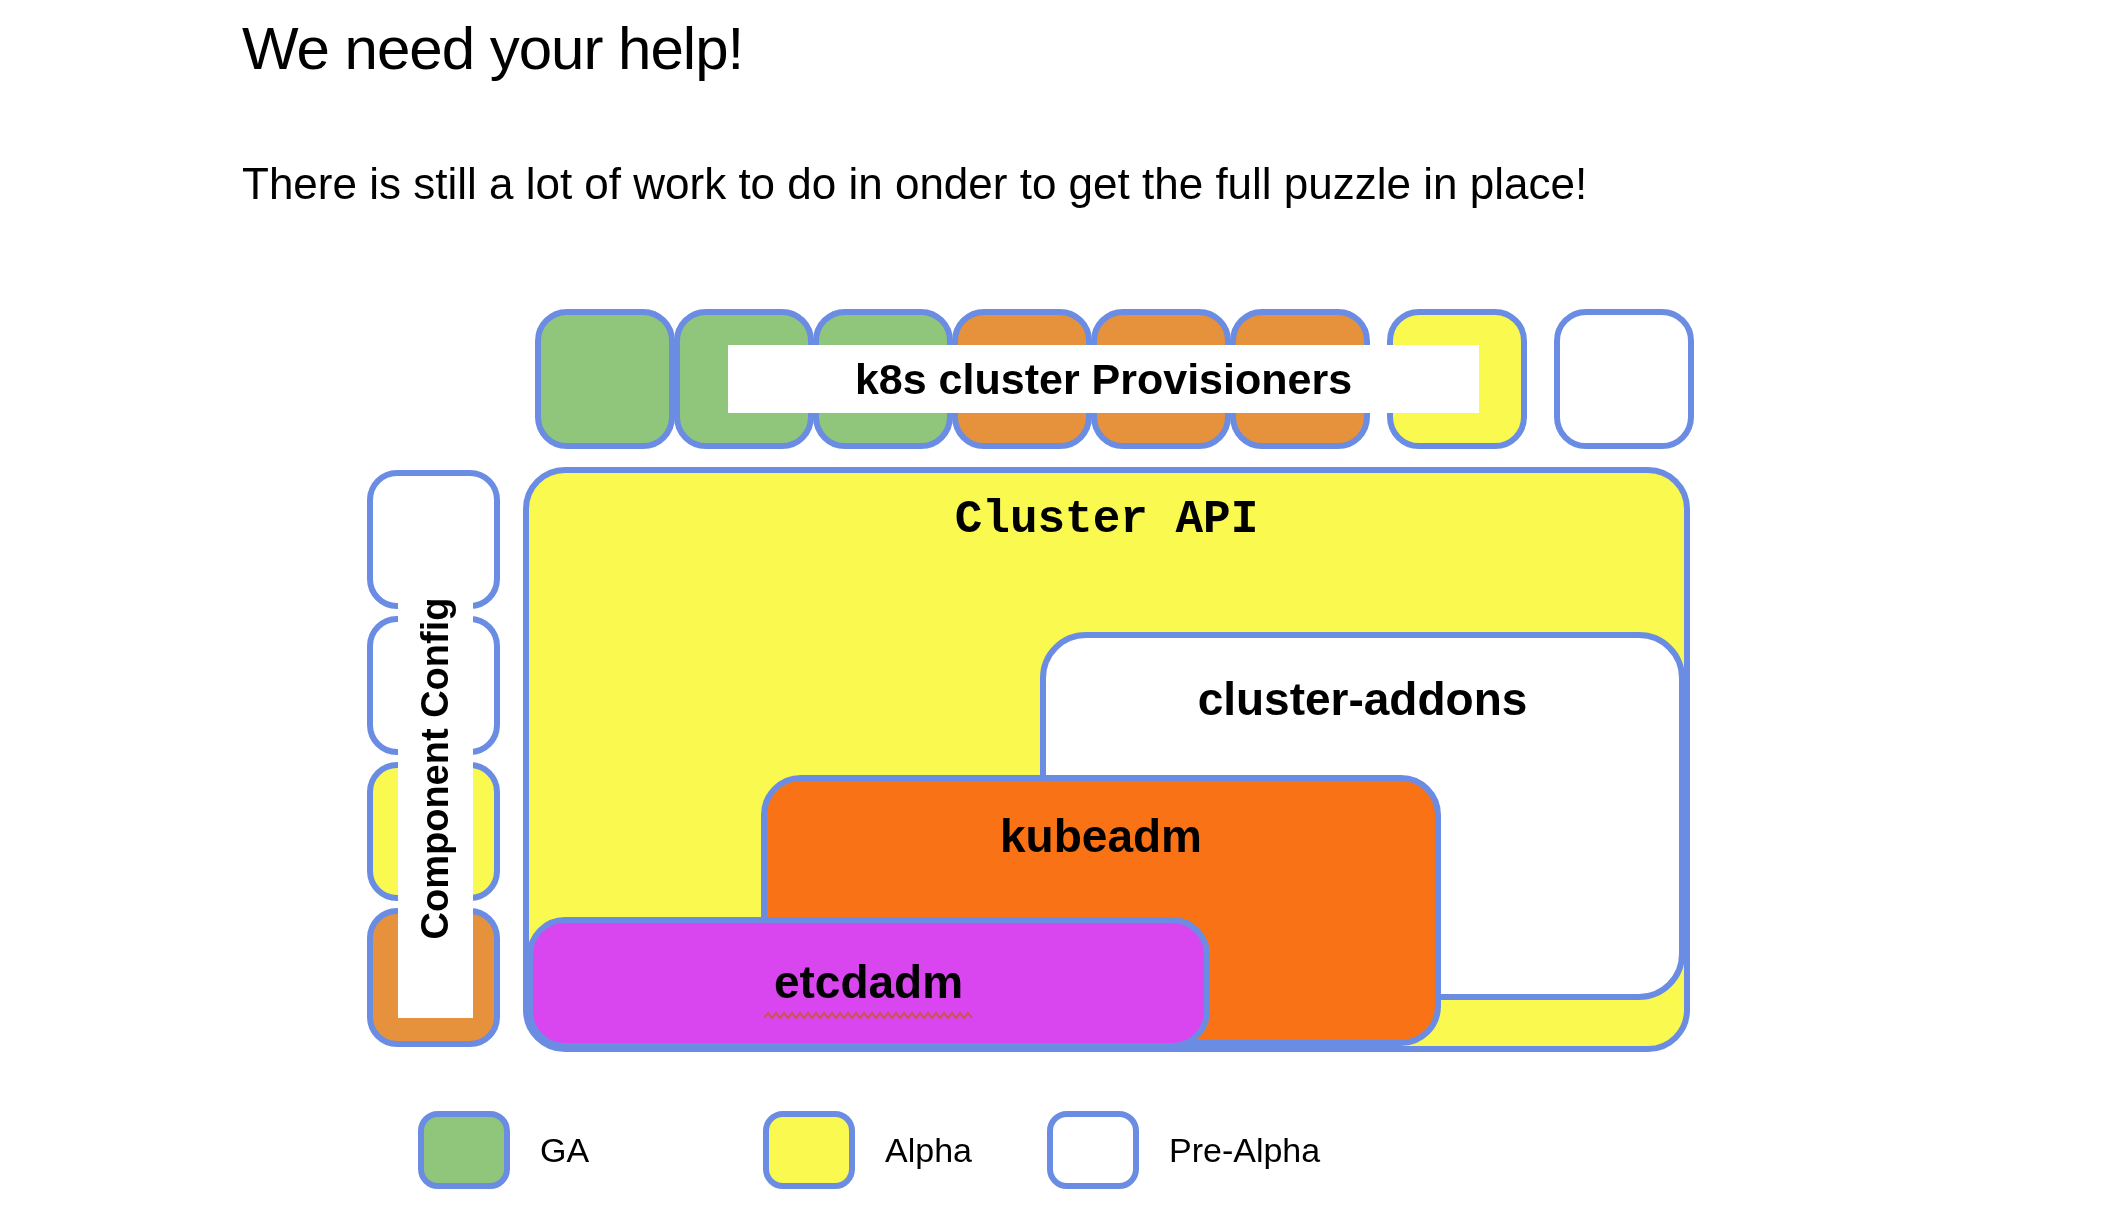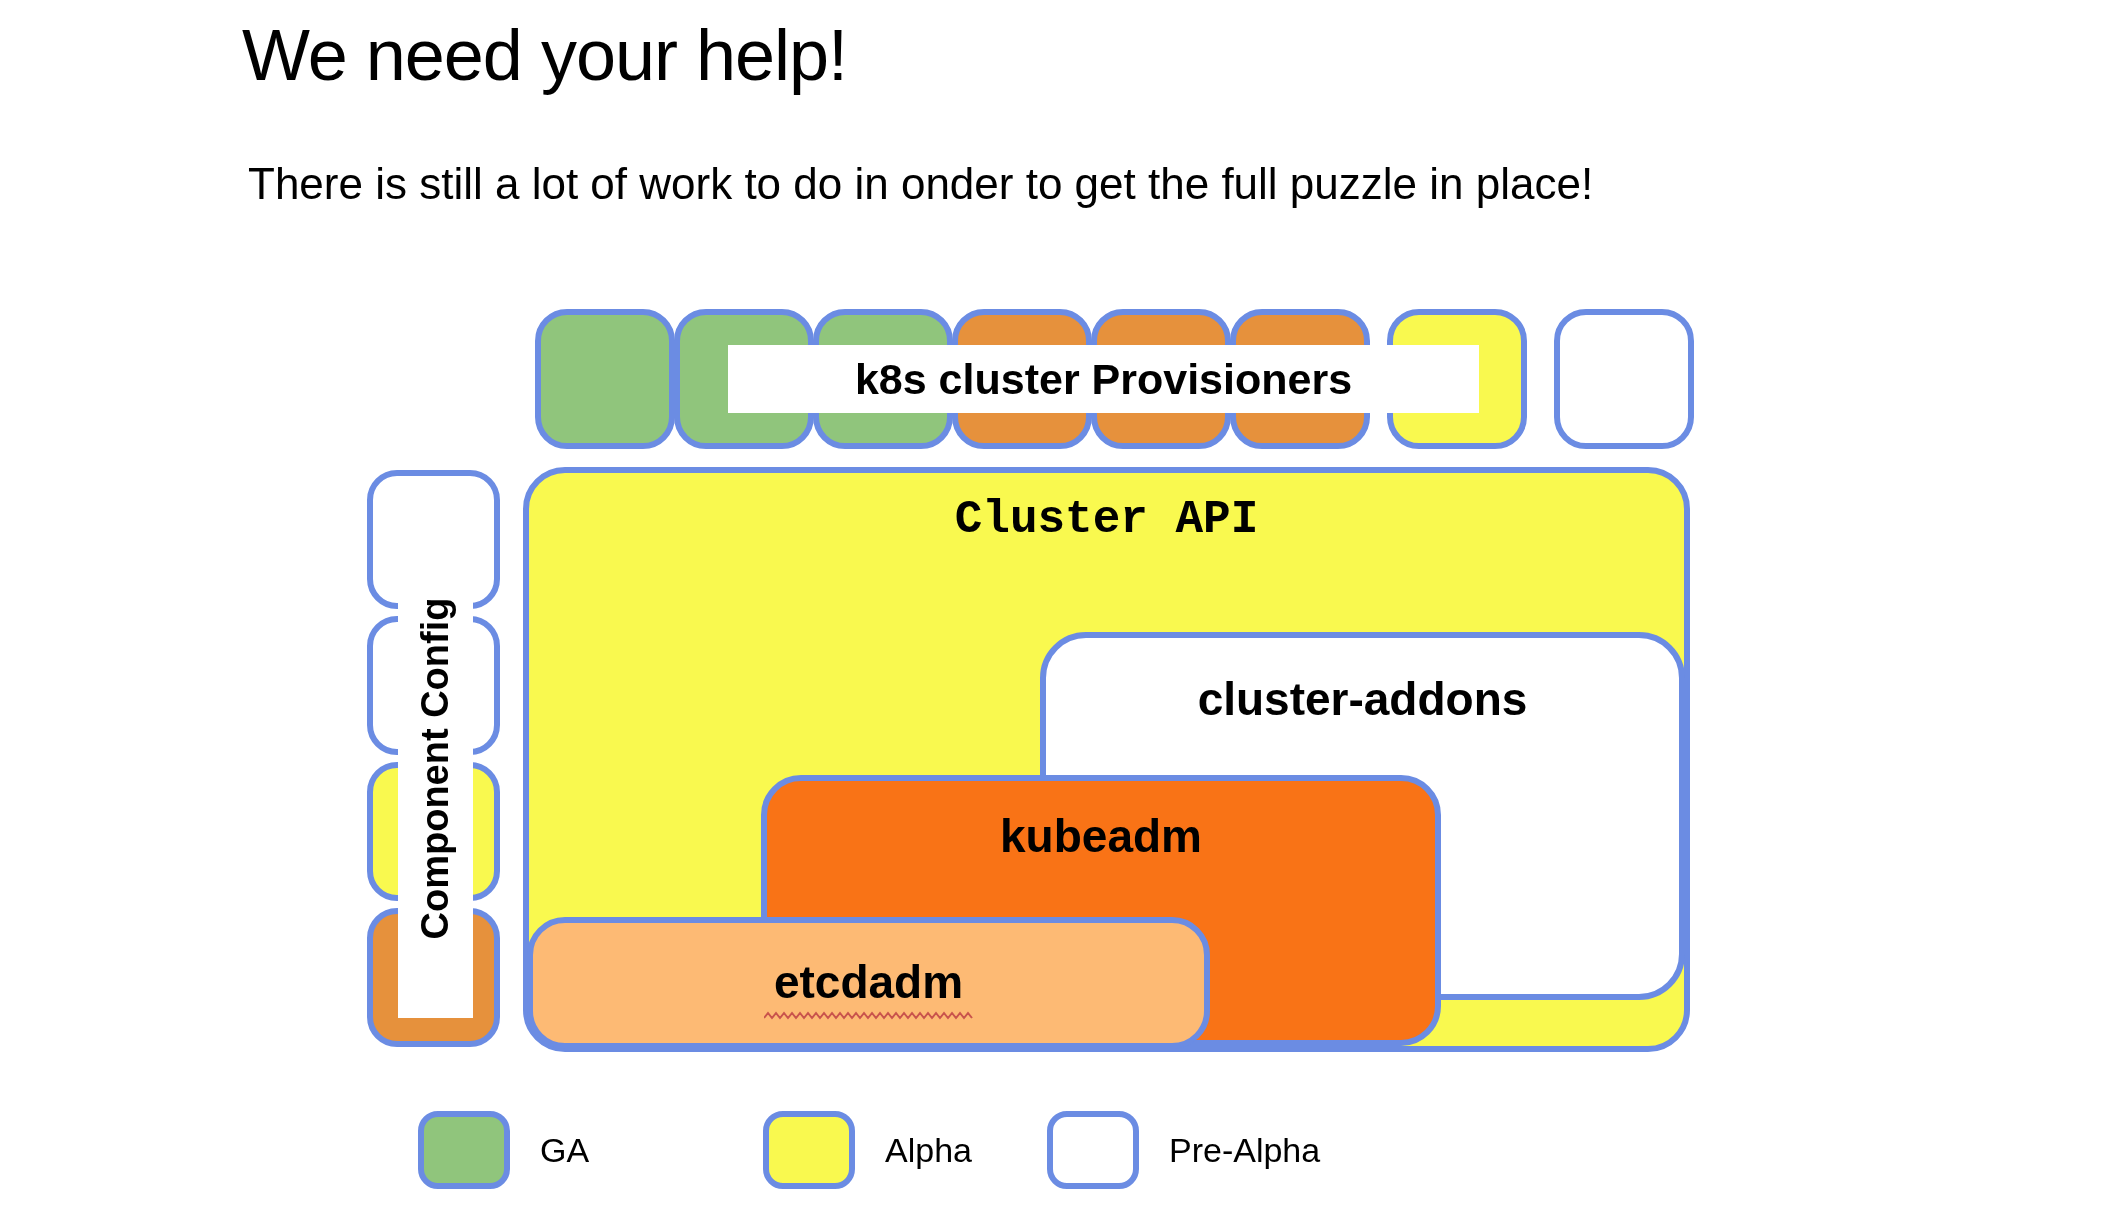--- a/index.html
+++ b/index.html
@@ -2,22 +2,22 @@
 <html style="--blue: #6B8CE3;"><head>
 <meta charset="utf-8">
 <style>
   :root{
     --blue:#6B8CE3;
   }
   html,body{margin:0;padding:0;background:#ffffff;}
   body{font-family:"Liberation Sans", sans-serif; color:#000;}
   .stage{position:relative;width:2126px;height:1228px;background:#fff;overflow:hidden;}
 
-  .title{position:absolute;left:242px;top:14px;font-size:72px;font-weight:400;line-height:1.15;letter-spacing:-1px;}
-  .subtitle{position:absolute;left:242px;top:158px;font-size:44px;font-weight:400;line-height:1.2;margin-left:6px;}
+  .title{position:absolute;left:242px;top:14px;font-size:60px;font-weight:400;line-height:1.15;letter-spacing:-1px;}
+  .subtitle{position:absolute;left:242px;top:158px;font-size:44px;font-weight:400;line-height:1.2;}
 
   
   .prov-row{position:absolute;left:535px;top:309px;display:flex;align-items:flex-start;}
   .psq{width:140px;height:140px;box-sizing:border-box;border:6px solid var(--blue);border-radius:32px;flex:none;}
   .psq + .psq{margin-left:-1px;}
   .psq:nth-child(7){margin-left:17px;}
   .psq:nth-child(8){margin-left:27px;}
   .prov-label{position:absolute;left:728px;top:345px;width:751px;height:68px;background:#fff;
     display:flex;align-items:center;justify-content:center;font-size:43px;font-weight:700;z-index:5;}
 
@@ -76,21 +76,21 @@
   </div>
 
   <div class="box box-addons" style="background: rgb(255, 255, 255);">
     <div class="box-title">cluster-addons</div>
   </div>
 
   <div class="box box-kubeadm" style="background: #f97316;">
     <div class="box-title">kubeadm</div>
   </div>
 
-  <div class="box box-etcdadm" style="background: #fdba74;">
+  <div class="box box-etcdadm" style="background: #d946ef;">
     <div class="box-title">etcdadm</div>
     <svg class="squiggle" width="210" height="10" viewBox="0 0 210 10">
       <path d="M0 8 L4 3 L8 8 L12 3 L16 8 L20 3 L24 8 L28 3 L32 8 L36 3 L40 8 L44 3 L48 8 L52 3 L56 8 L60 3 L64 8 L68 3 L72 8 L76 3 L80 8 L84 3 L88 8 L92 3 L96 8 L100 3 L104 8 L108 3 L112 8 L116 3 L120 8 L124 3 L128 8 L132 3 L136 8 L140 3 L144 8 L148 3 L152 8 L156 3 L160 8 L164 3 L168 8 L172 3 L176 8 L180 3 L184 8 L188 3 L192 8 L196 3 L200 8 L204 3 L208 8" fill="none" stroke="#C9544C" stroke-width="2"></path>
     </svg>
   </div>
 
   <div class="cc-col" id="ccCol">
       <div class="csq" style="background: rgb(255, 255, 255);"></div>
       <div class="csq" style="background: rgb(255, 255, 255);"></div>
       <div class="csq" style="background: rgb(249, 249, 79);"></div>

